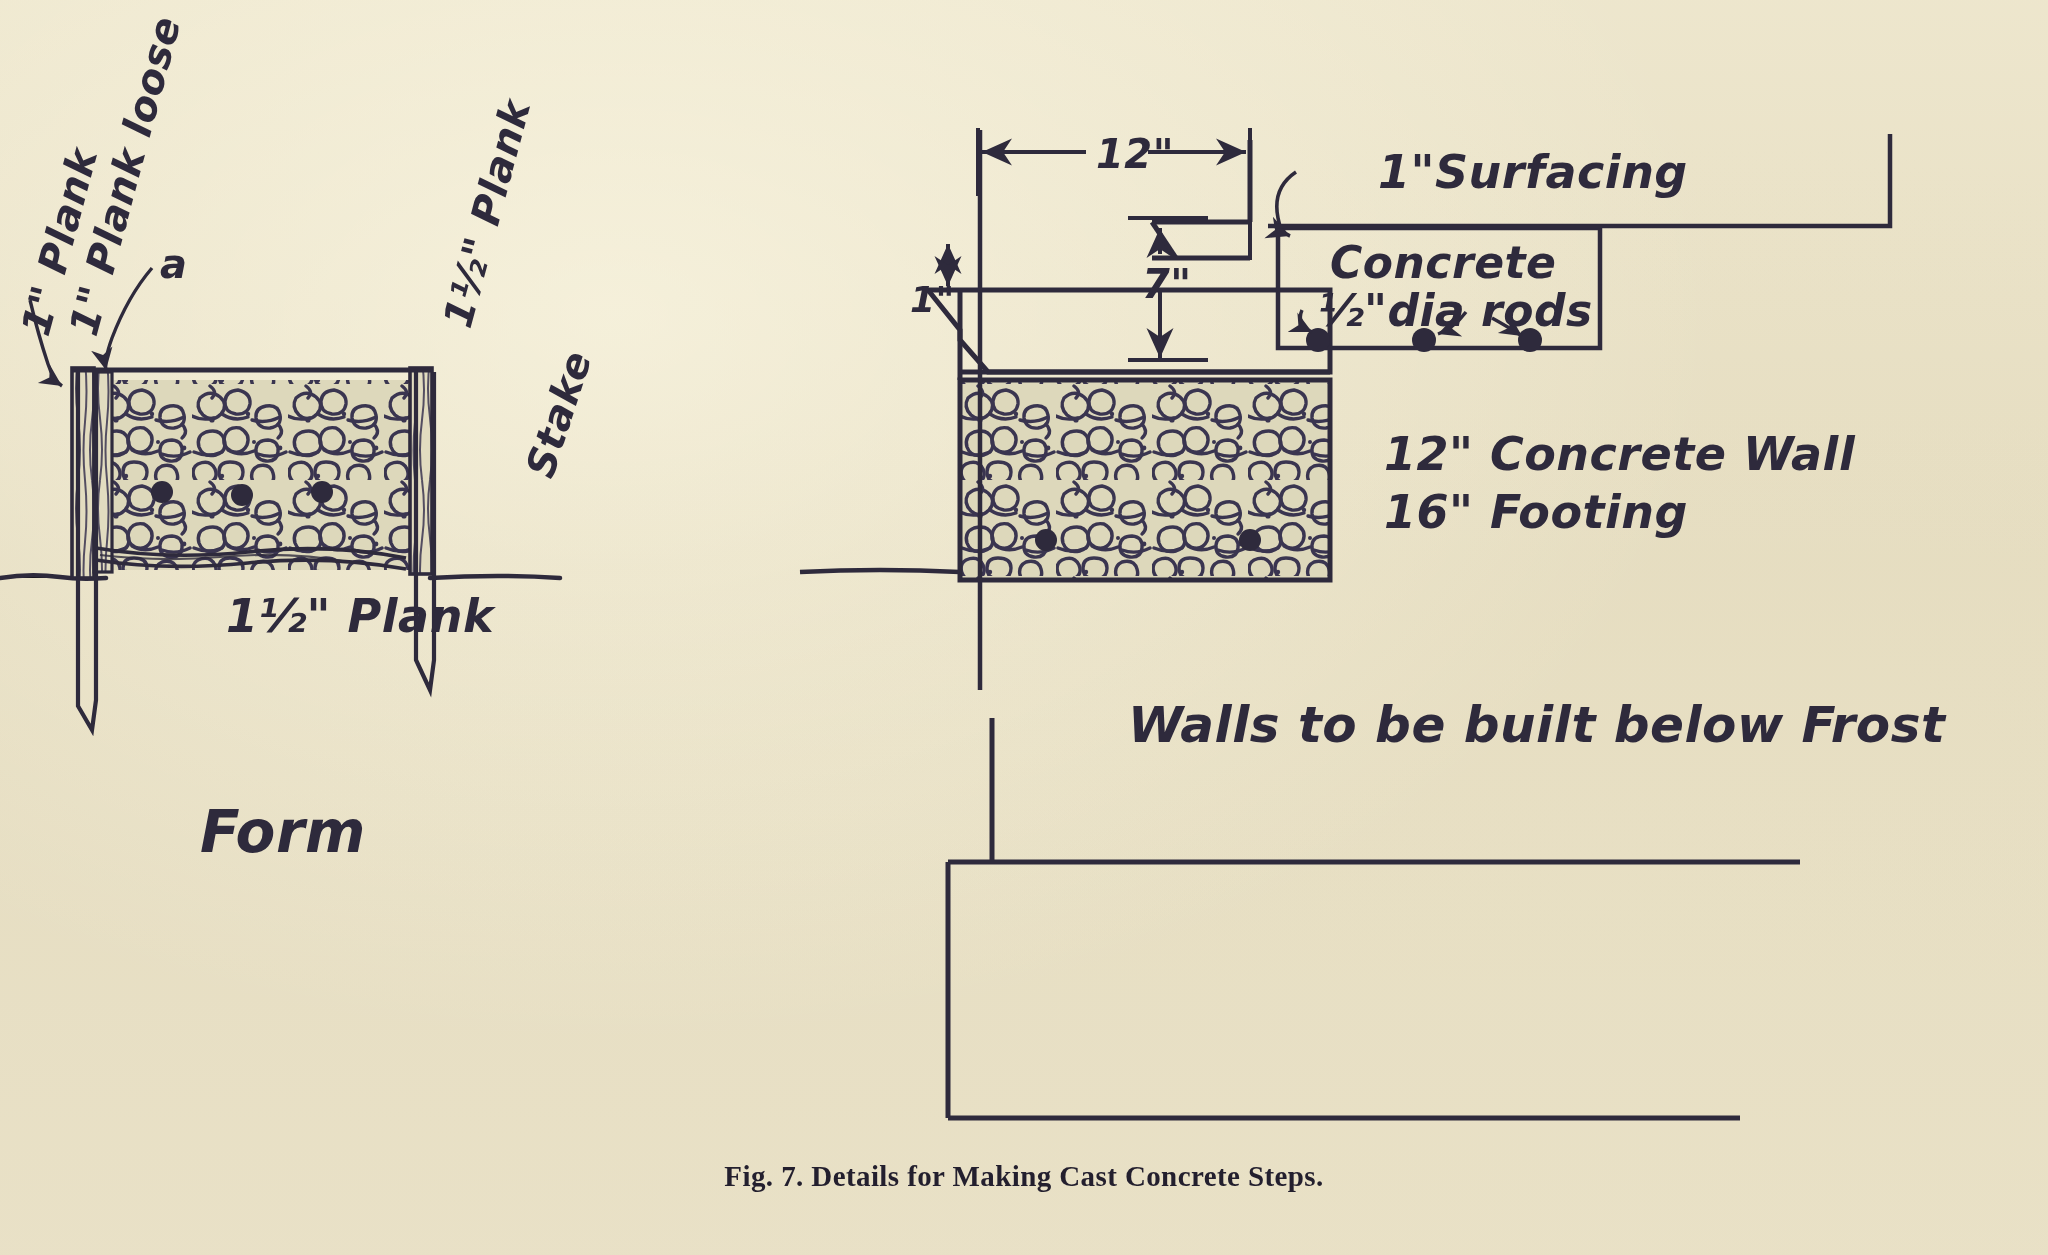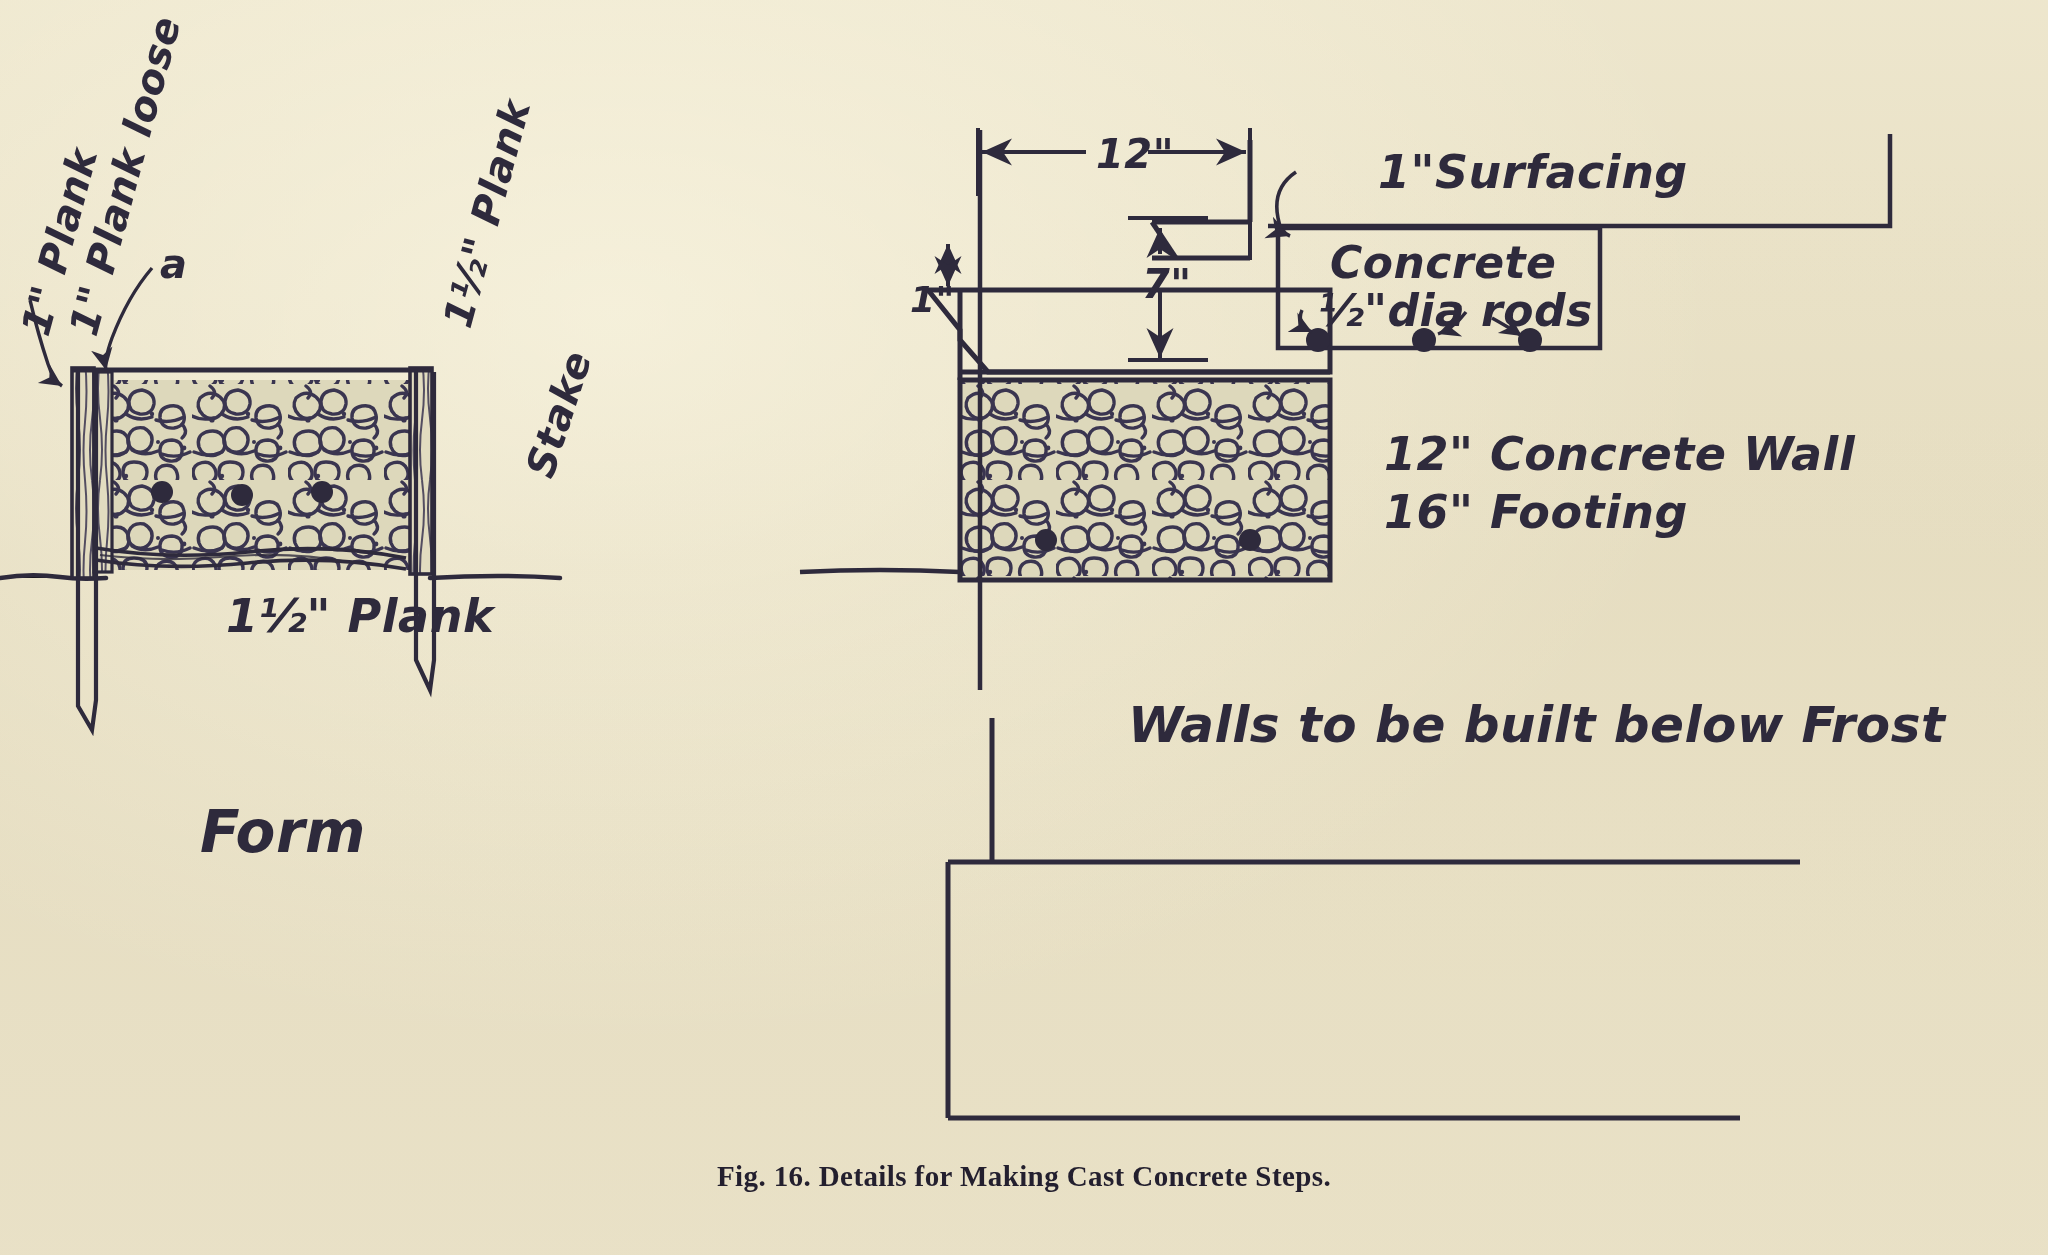--- a/index.html
+++ b/index.html
@@ -250,15 +250,15 @@
 
       <text class="hand" font-size="46" x="1384" y="470">12" Concrete Wall</text>
 
       <text class="hand" font-size="46" x="1384" y="528">16" Footing</text>
 
       <text class="hand" font-size="50" x="1128" y="742">Walls to be built below Frost</text>
     </g>
   </svg>
 
   <div class="caption" style="top:1160px; font-size:29px; letter-spacing:0.4px;">
-    <span>Fig. 16.   Details for Making Cast Concrete Steps.</span>
+    <span>Fig. 7.   Details for Making Cast Concrete Steps.</span>
   </div>
 </div>
 
 </body></html>

